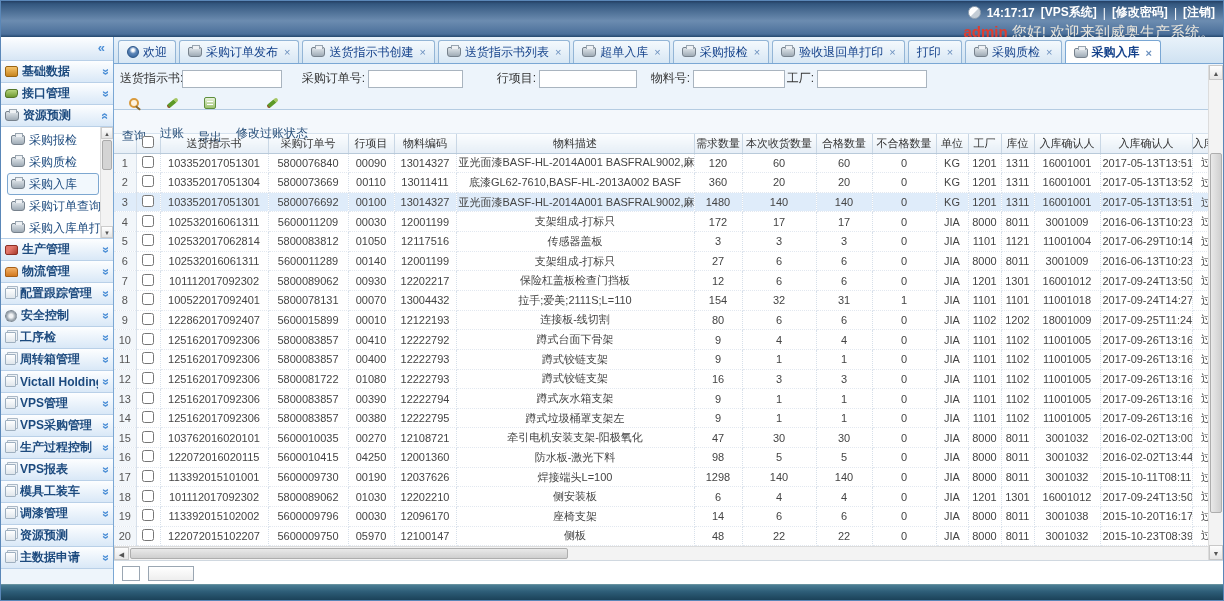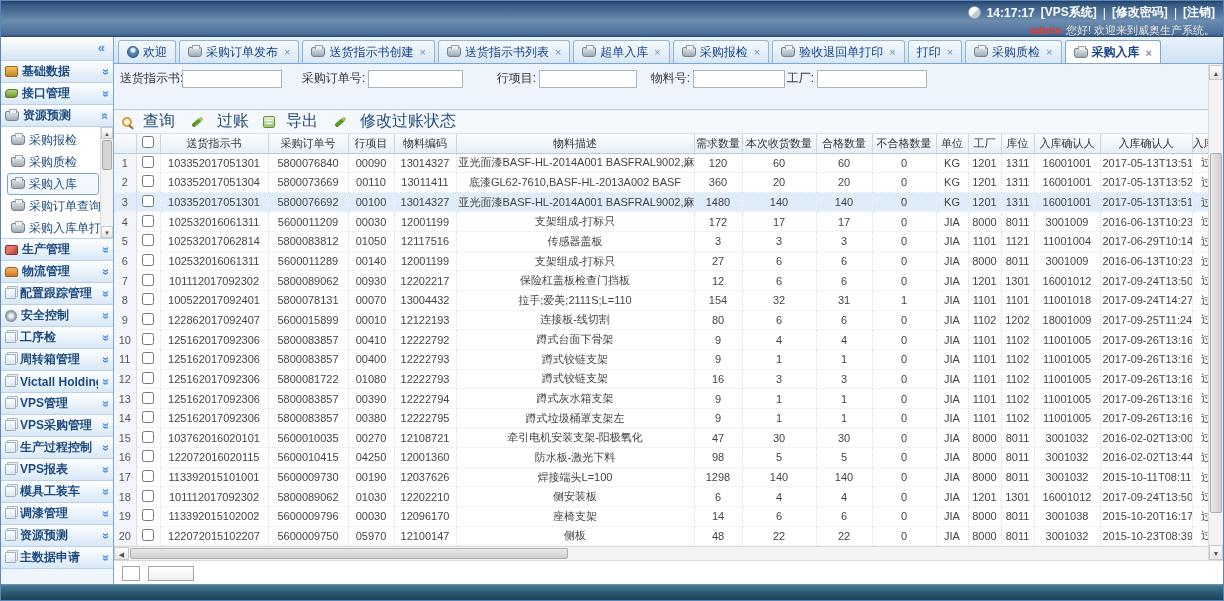--- a/index.html
+++ b/index.html
@@ -9,21 +9,21 @@
 
   
   .top-header { position:relative; height:36px;
     background:linear-gradient(180deg,#233f63 0%,#33577f 8%,#6c8cb0 55%,#4a6f9a 92%,#24486e 100%); }
   .logo { position:absolute; left:6px; top:4px; color:#fff; white-space:nowrap; }
   .logo .brand { font-size:25px; font-weight:700; letter-spacing:2px; font-style:italic; }
   .logo .suffix { font-size:16px; font-weight:700; margin-left:2px; }
   .header-right { position:absolute; right:8px; top:3px; text-align:right; }
   .hline1 { color:#fff; font-size:12px; font-weight:700; display:flex; align-items:center; justify-content:flex-end; gap:6px; }
   .hline1 .sep { font-weight:400; }
-  .hline2 { margin-top:2px; font-size:11px; color:#e8e4da; }
+  .hline2 { margin-top:2px; font-size:15px; color:#e8e4da; }
   .hline2 .uname { color:#e03c2e; font-weight:700; margin-right:4px; }
   [data-icon="clock-icon"] { width:13px; height:13px; border-radius:50%;
     background:linear-gradient(135deg,#ffffff 46%,#c3ccd5 54%); border:1px solid #9aa8b6; display:inline-block; }
 
   
   .body { display:flex; height:549px; }
 
   
   .sidebar { width:113px; background:#eef5fb; border-right:1px solid #7aa7d4; overflow:hidden; flex:none; }
   .side-top { height:24px; background:linear-gradient(180deg,#fdfeff,#d7e6f5); border-bottom:1px solid #b9d0e8;
@@ -87,21 +87,21 @@
   .fin { height:18px; border:1px solid #a9b4bf; background:#fff; font-size:11px; padding:0 3px; flex:none; }
   .w-l1{width:62px}.w-l2{width:86px}.w-l3{width:76px}.w-l4{width:56px}.w-l5{width:32px}
   .w-i1{width:100px}.w-i2{width:95px}.w-i3{width:98px}.w-i4{width:92px}.w-i5{width:110px}
   .fselect { width:75px; height:18px; border:1px solid #a9b4bf; background:linear-gradient(#fff,#f0f0f0);
     display:flex; align-items:center; justify-content:space-between; padding:0 3px; font-size:11px; cursor:pointer; flex:none; }
   .fselect .arr { width:0; height:0; border-left:4px solid transparent; border-right:4px solid transparent; border-top:5px solid #555; }
   .gap20 { width:20px; flex:none; }
 
   
   .toolbar { height:24px; background:#f4f8fc; border-bottom:1px solid #d6e2ee; display:flex; align-items:center; gap:14px; padding:0 8px; }
-  .tbtn { display:flex; align-items:center; gap:11px; font-size:16px; color:#274f79; cursor:pointer; }
+  .tbtn { display:flex; align-items:center; gap:20px; font-size:12px; color:#274f79; cursor:pointer;flex-direction:column; }
 
   
   .grid-wrap { width:1096px; overflow:hidden; }
   table.grid { border-collapse:collapse; table-layout:fixed; width:1118px; font-size:11px; color:#444; }
   .grid th { height:19px; background:linear-gradient(180deg,#fbfdfe,#e6eef6); border-right:1px solid #c9d7e5;
     border-bottom:1px solid #b9cada; font-weight:400; color:#333; overflow:hidden; white-space:nowrap; }
   .grid td { height:19.65px; border-right:1px dotted #d7e0ea; border-bottom:1px dotted #e2e8f0;
     text-align:center; overflow:hidden; white-space:nowrap; padding:0 2px; background:#fff; }
   .grid td.rownum { background:#f2f6fa; color:#555; border-right:1px solid #d7e0ea; }
   .grid tr[data-selected="true"] td { background:#dfecfa; }

